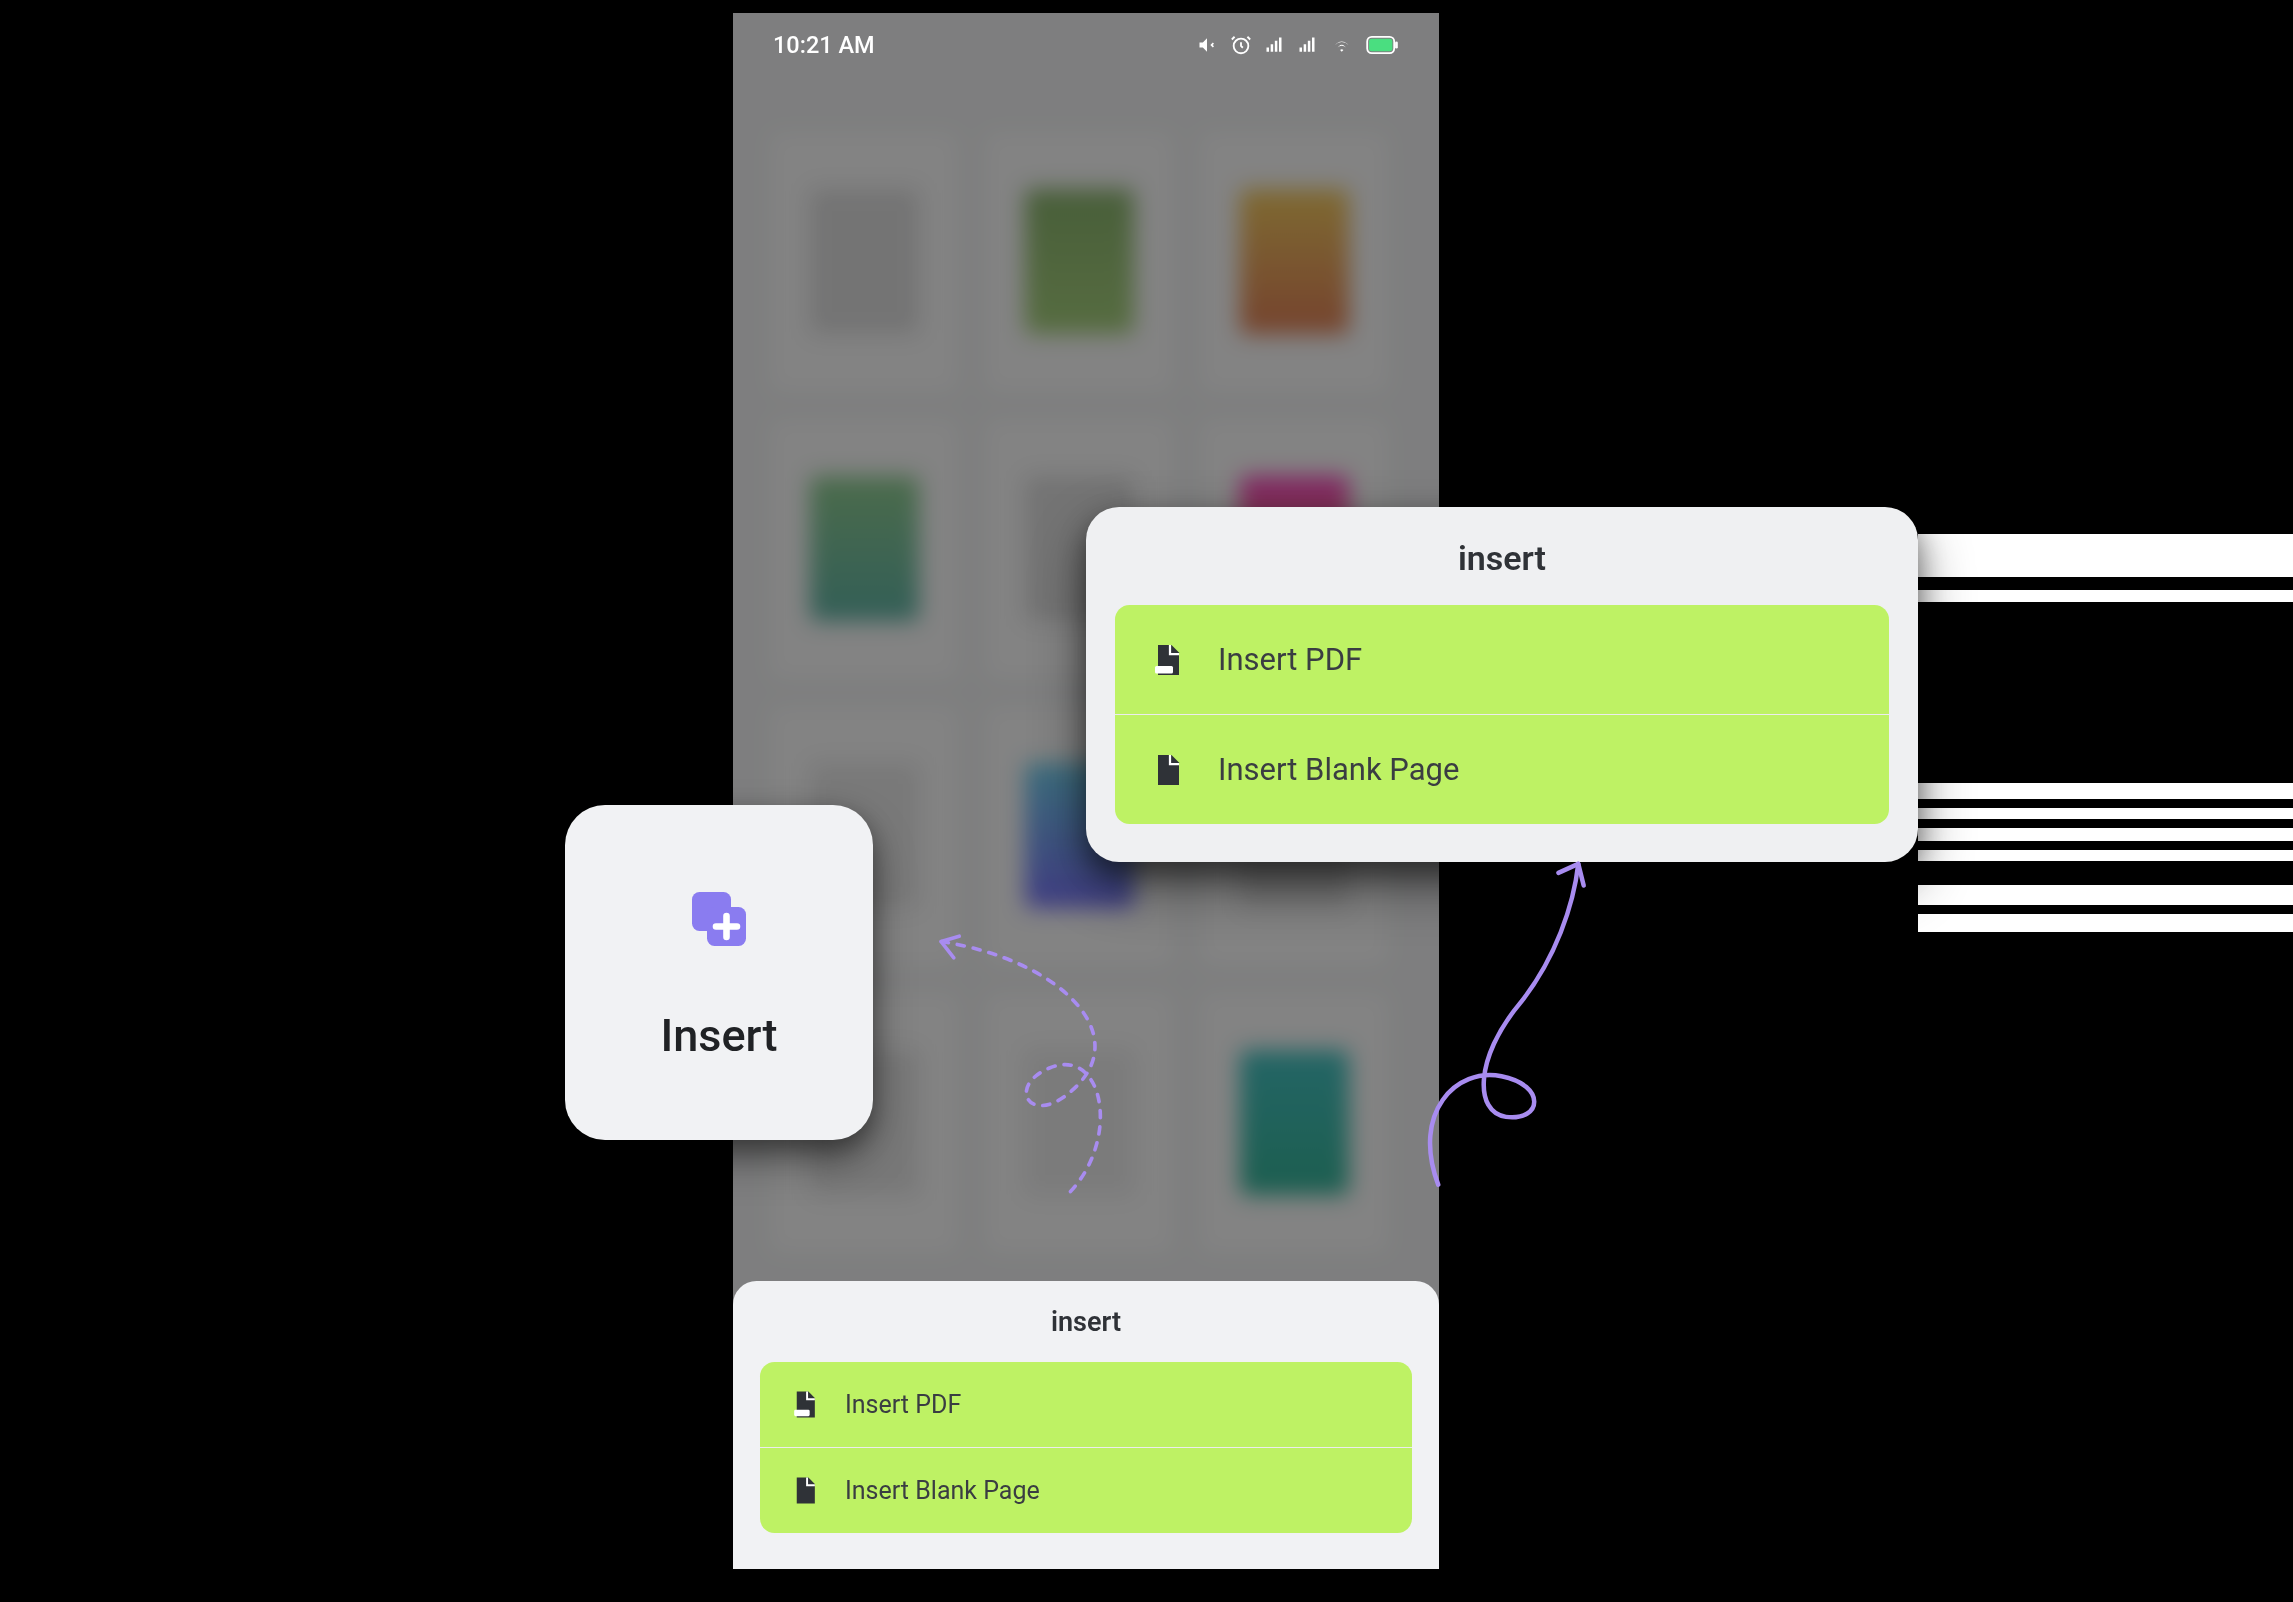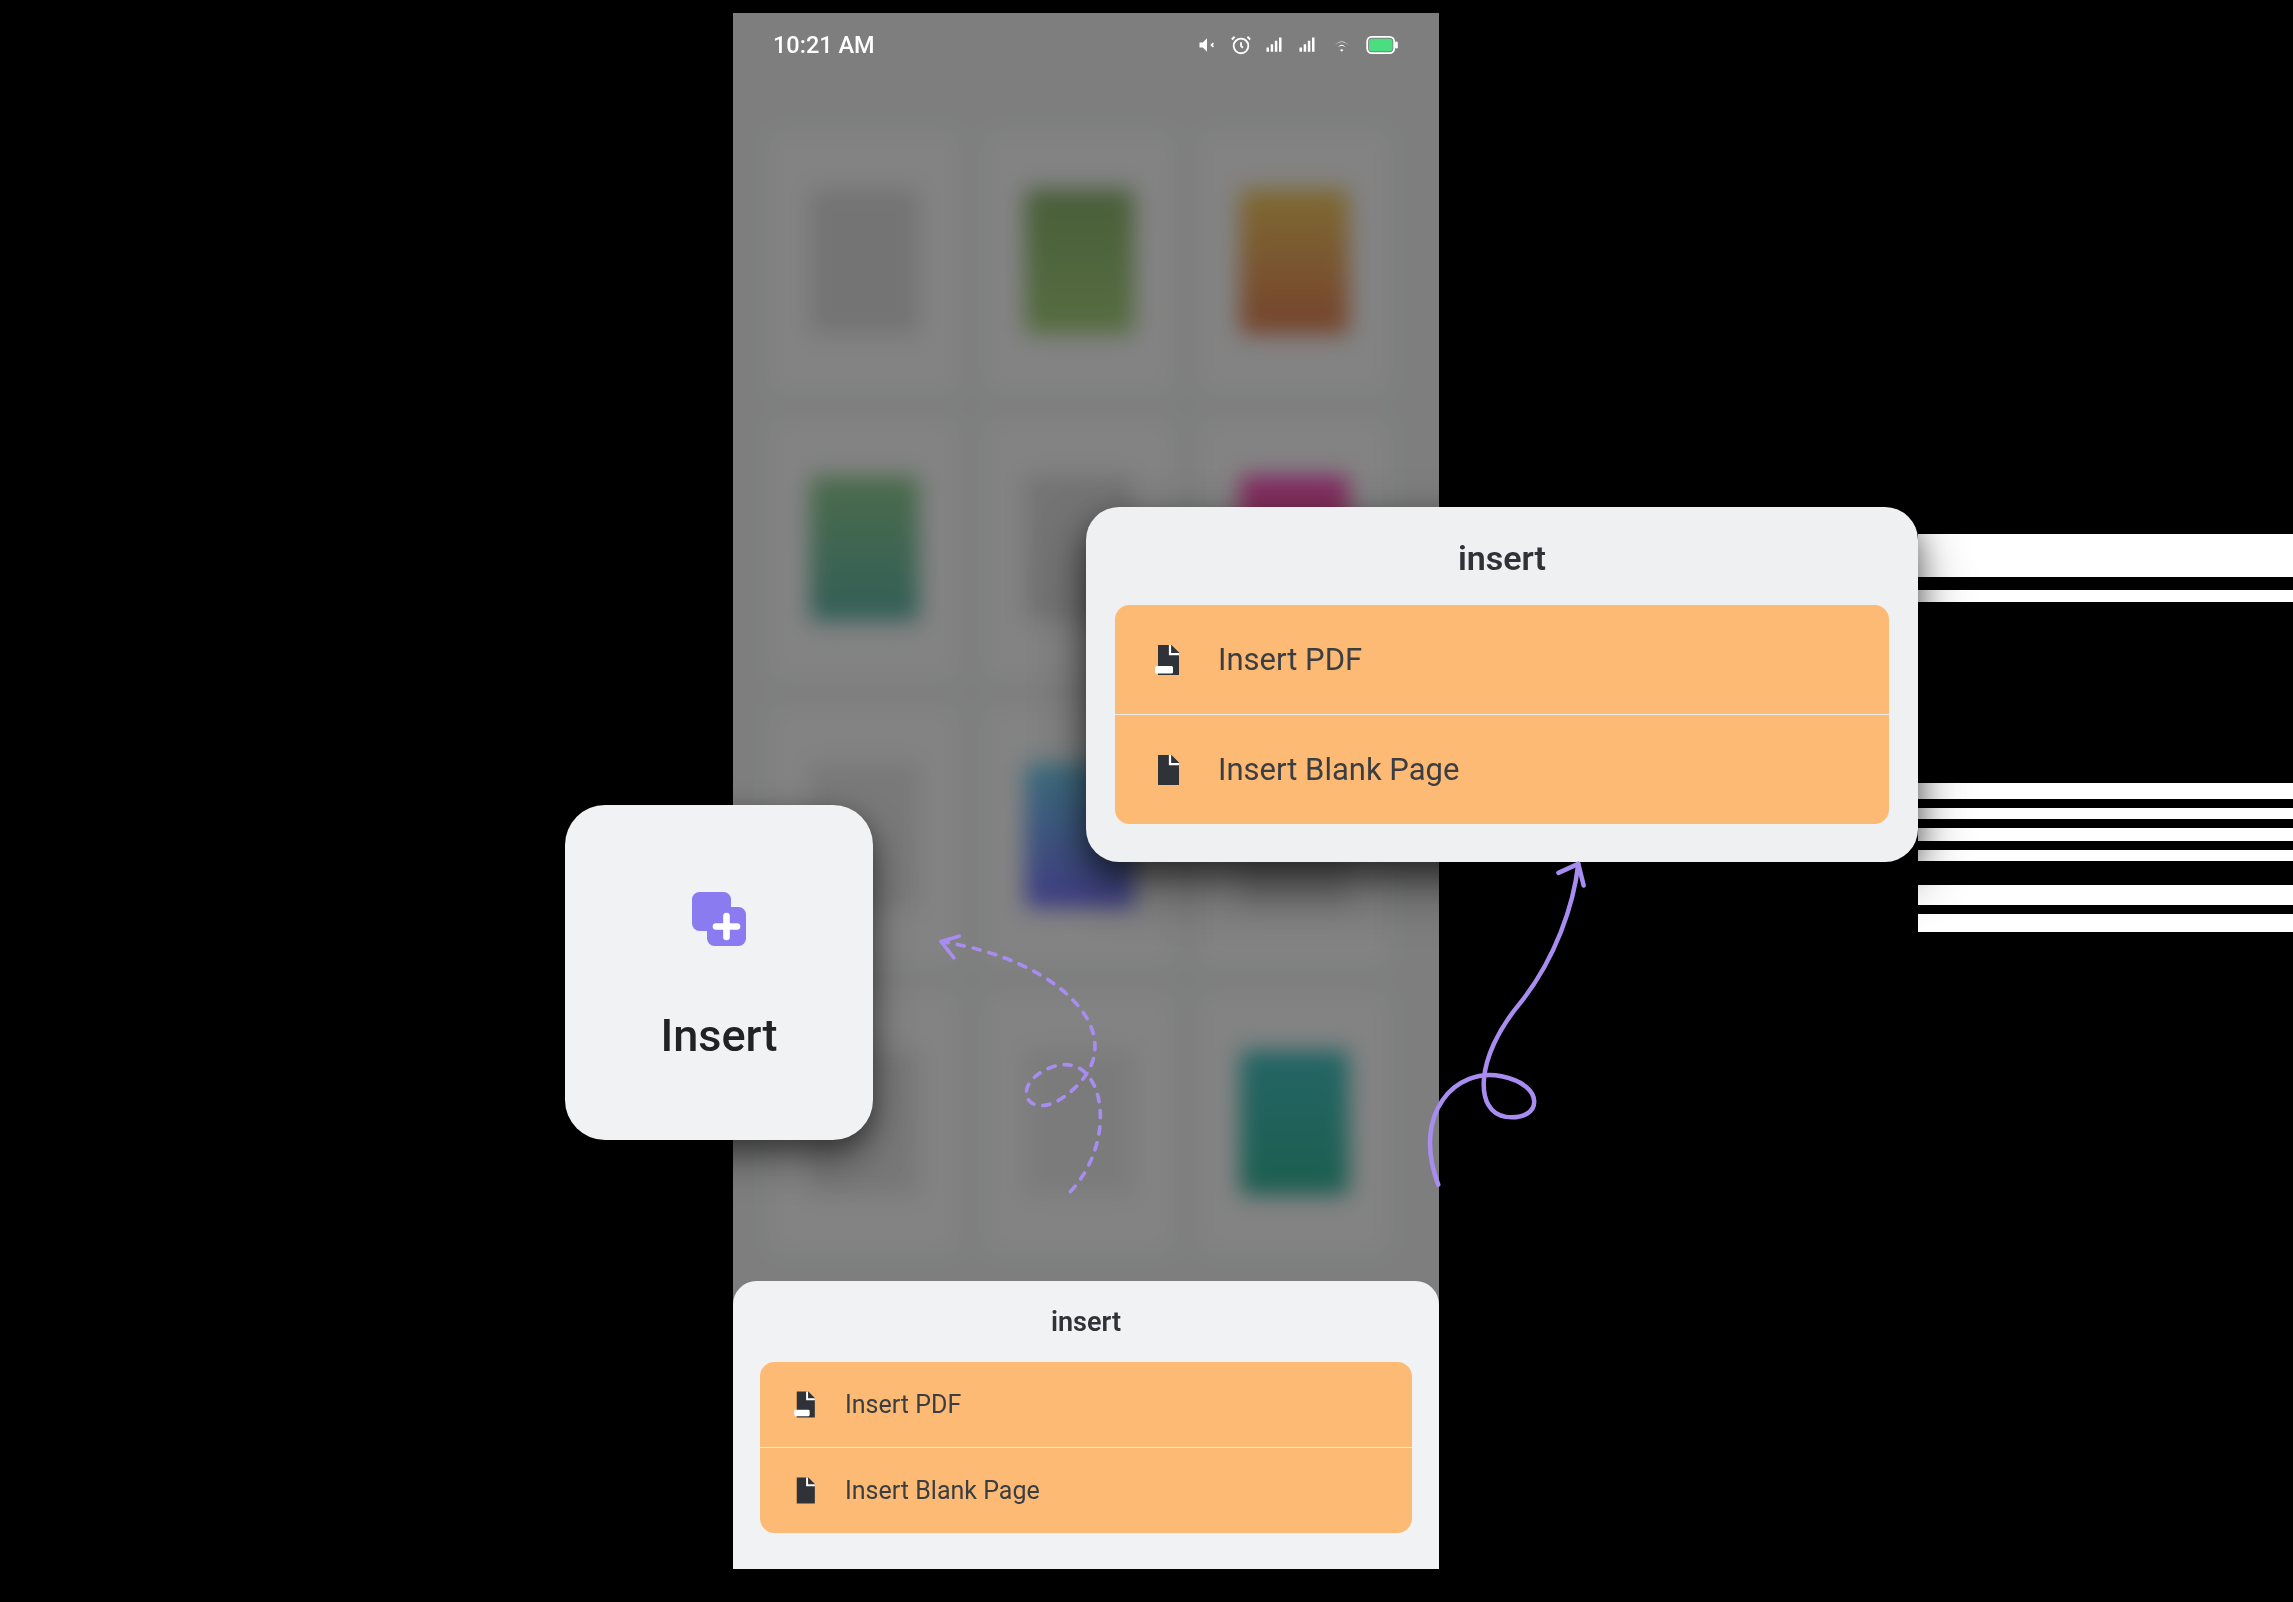--- a/index.html
+++ b/index.html
@@ -78,21 +78,21 @@
     z-index: 4;
   }
   .sheet-title {
     text-align: center;
     font-size: 27px;
     font-weight: 600;
     color: #2f3237;
     margin-bottom: 23.5px;
   }
   .option-list {
-    background: #fdba74;
+    background: #bef264;
     border-radius: 14.5px;
     overflow: hidden;
   }
   .option-row {
     display: flex;
     align-items: center;
     gap: 25px;
     padding: 27px 29px;
     font-size: 25px;
     color: #3a3d42;

